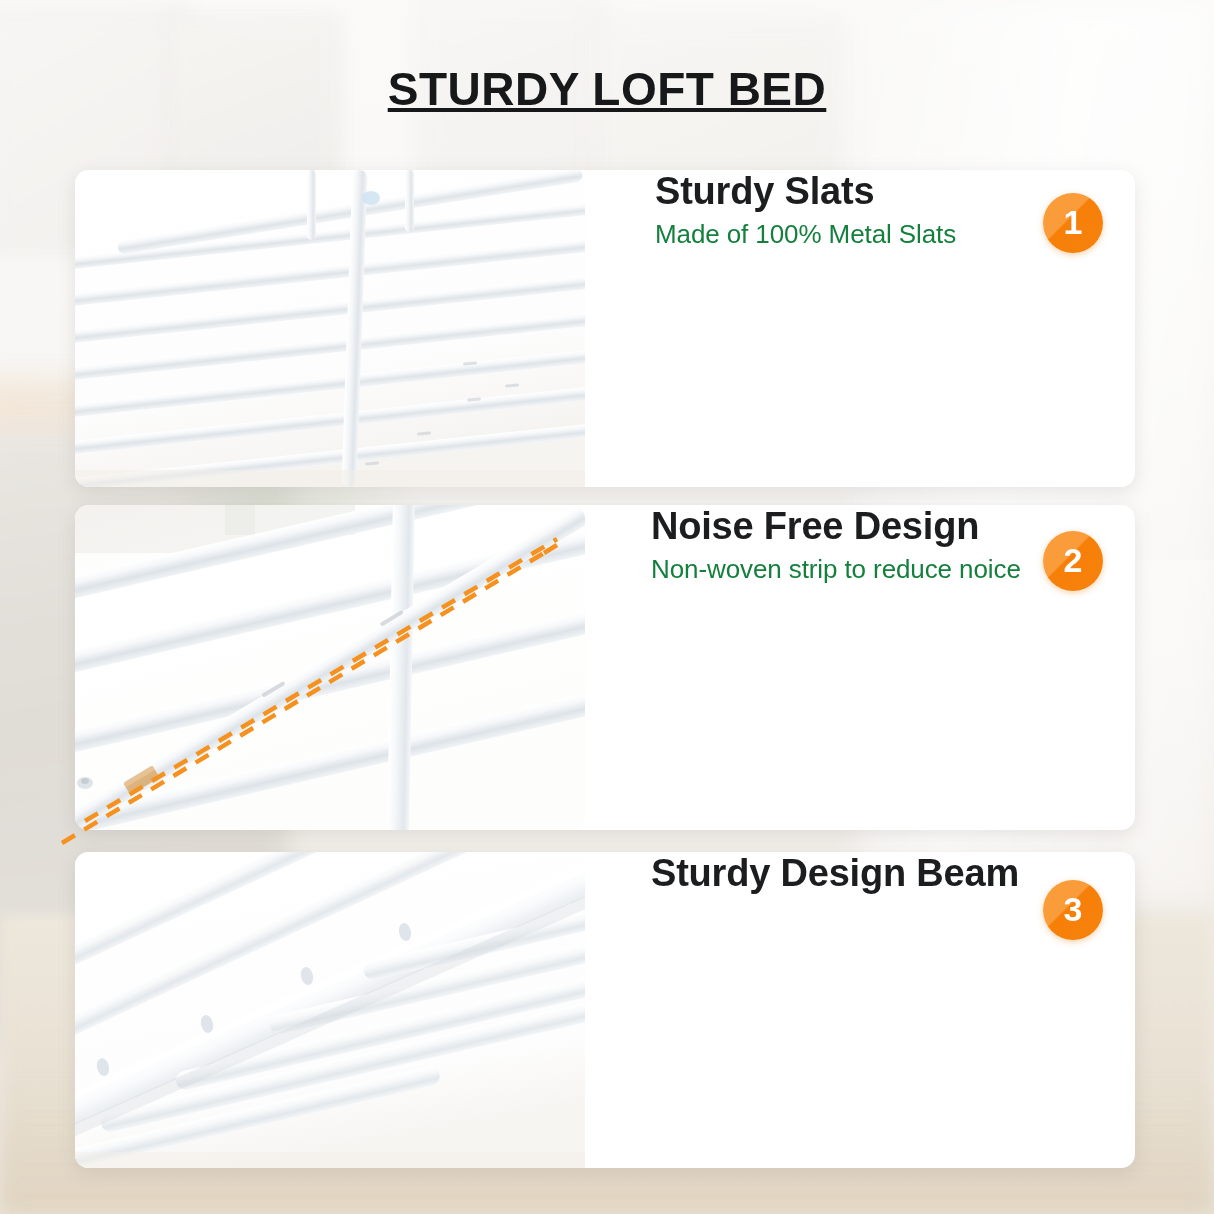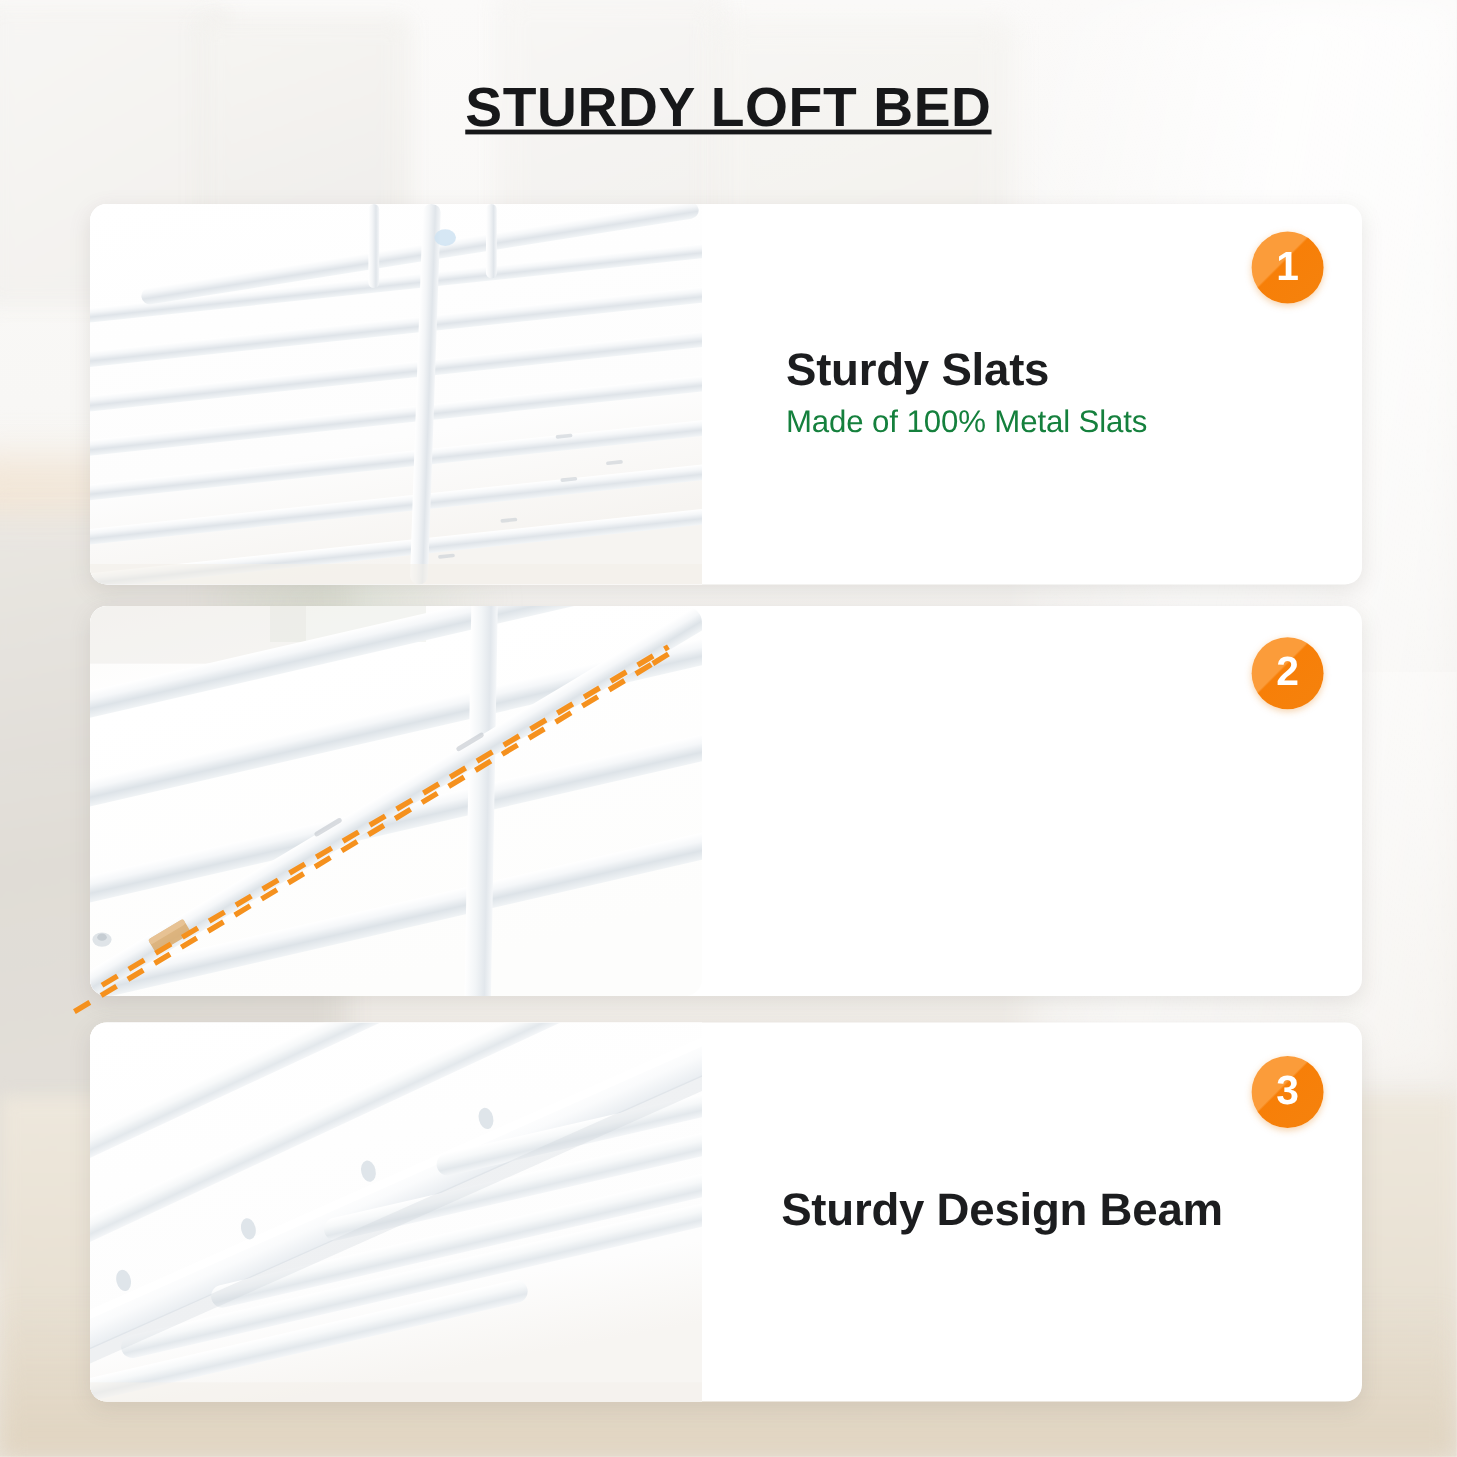--- a/index.html
+++ b/index.html
@@ -113,21 +113,21 @@
   .photo{
     position:relative;width:510px;height:100%;
     border-radius:14px 0 0 14px;
     overflow:hidden;flex:none;
     background:#ffffff;
   }
   .photo.bleed{overflow:visible;}
 
   .textcol{
     position:relative;flex:1;
-    display:flex;flex-direction:column;justify-content:center;
+    display:flex;flex-direction:column;
     padding-left:66px;padding-right:40px;
     box-sizing:border-box;
   }
   .heading{
     font-size:38px;font-weight:bold;color:#1c1d1f;
     letter-spacing:-.2px;line-height:1.15;
     white-space:nowrap;
   }
   .sub{
     font-size:26px;color:#15803d;font-weight:normal;
@@ -312,20 +312,24 @@
         <line x1="5" y1="338" x2="487" y2="48"></line>
         <line x1="28" y1="316" x2="500" y2="34"></line>
       </g>
 
       <g stroke="#F5911E" stroke-width="4.5" fill="none">
         <line x1="487" y1="48" x2="500" y2="40"></line>
       </g>
     </svg>
   </div>
 
+  <div class="textcol">
+    <div class="heading">Noise Free Design</div>
+    <div class="sub">Non-woven strip to reduce noice</div>
+  </div>
 
   <div class="badge">2</div>
 </div>
 
 <div class="card" id="card-3">
 
   <div class="photo">
     <svg class="slat-svg" width="510" height="316" viewBox="0 0 510 316">
       <defs>
         <linearGradient id="barH3" x1="0" y1="0" x2="0" y2="1">

